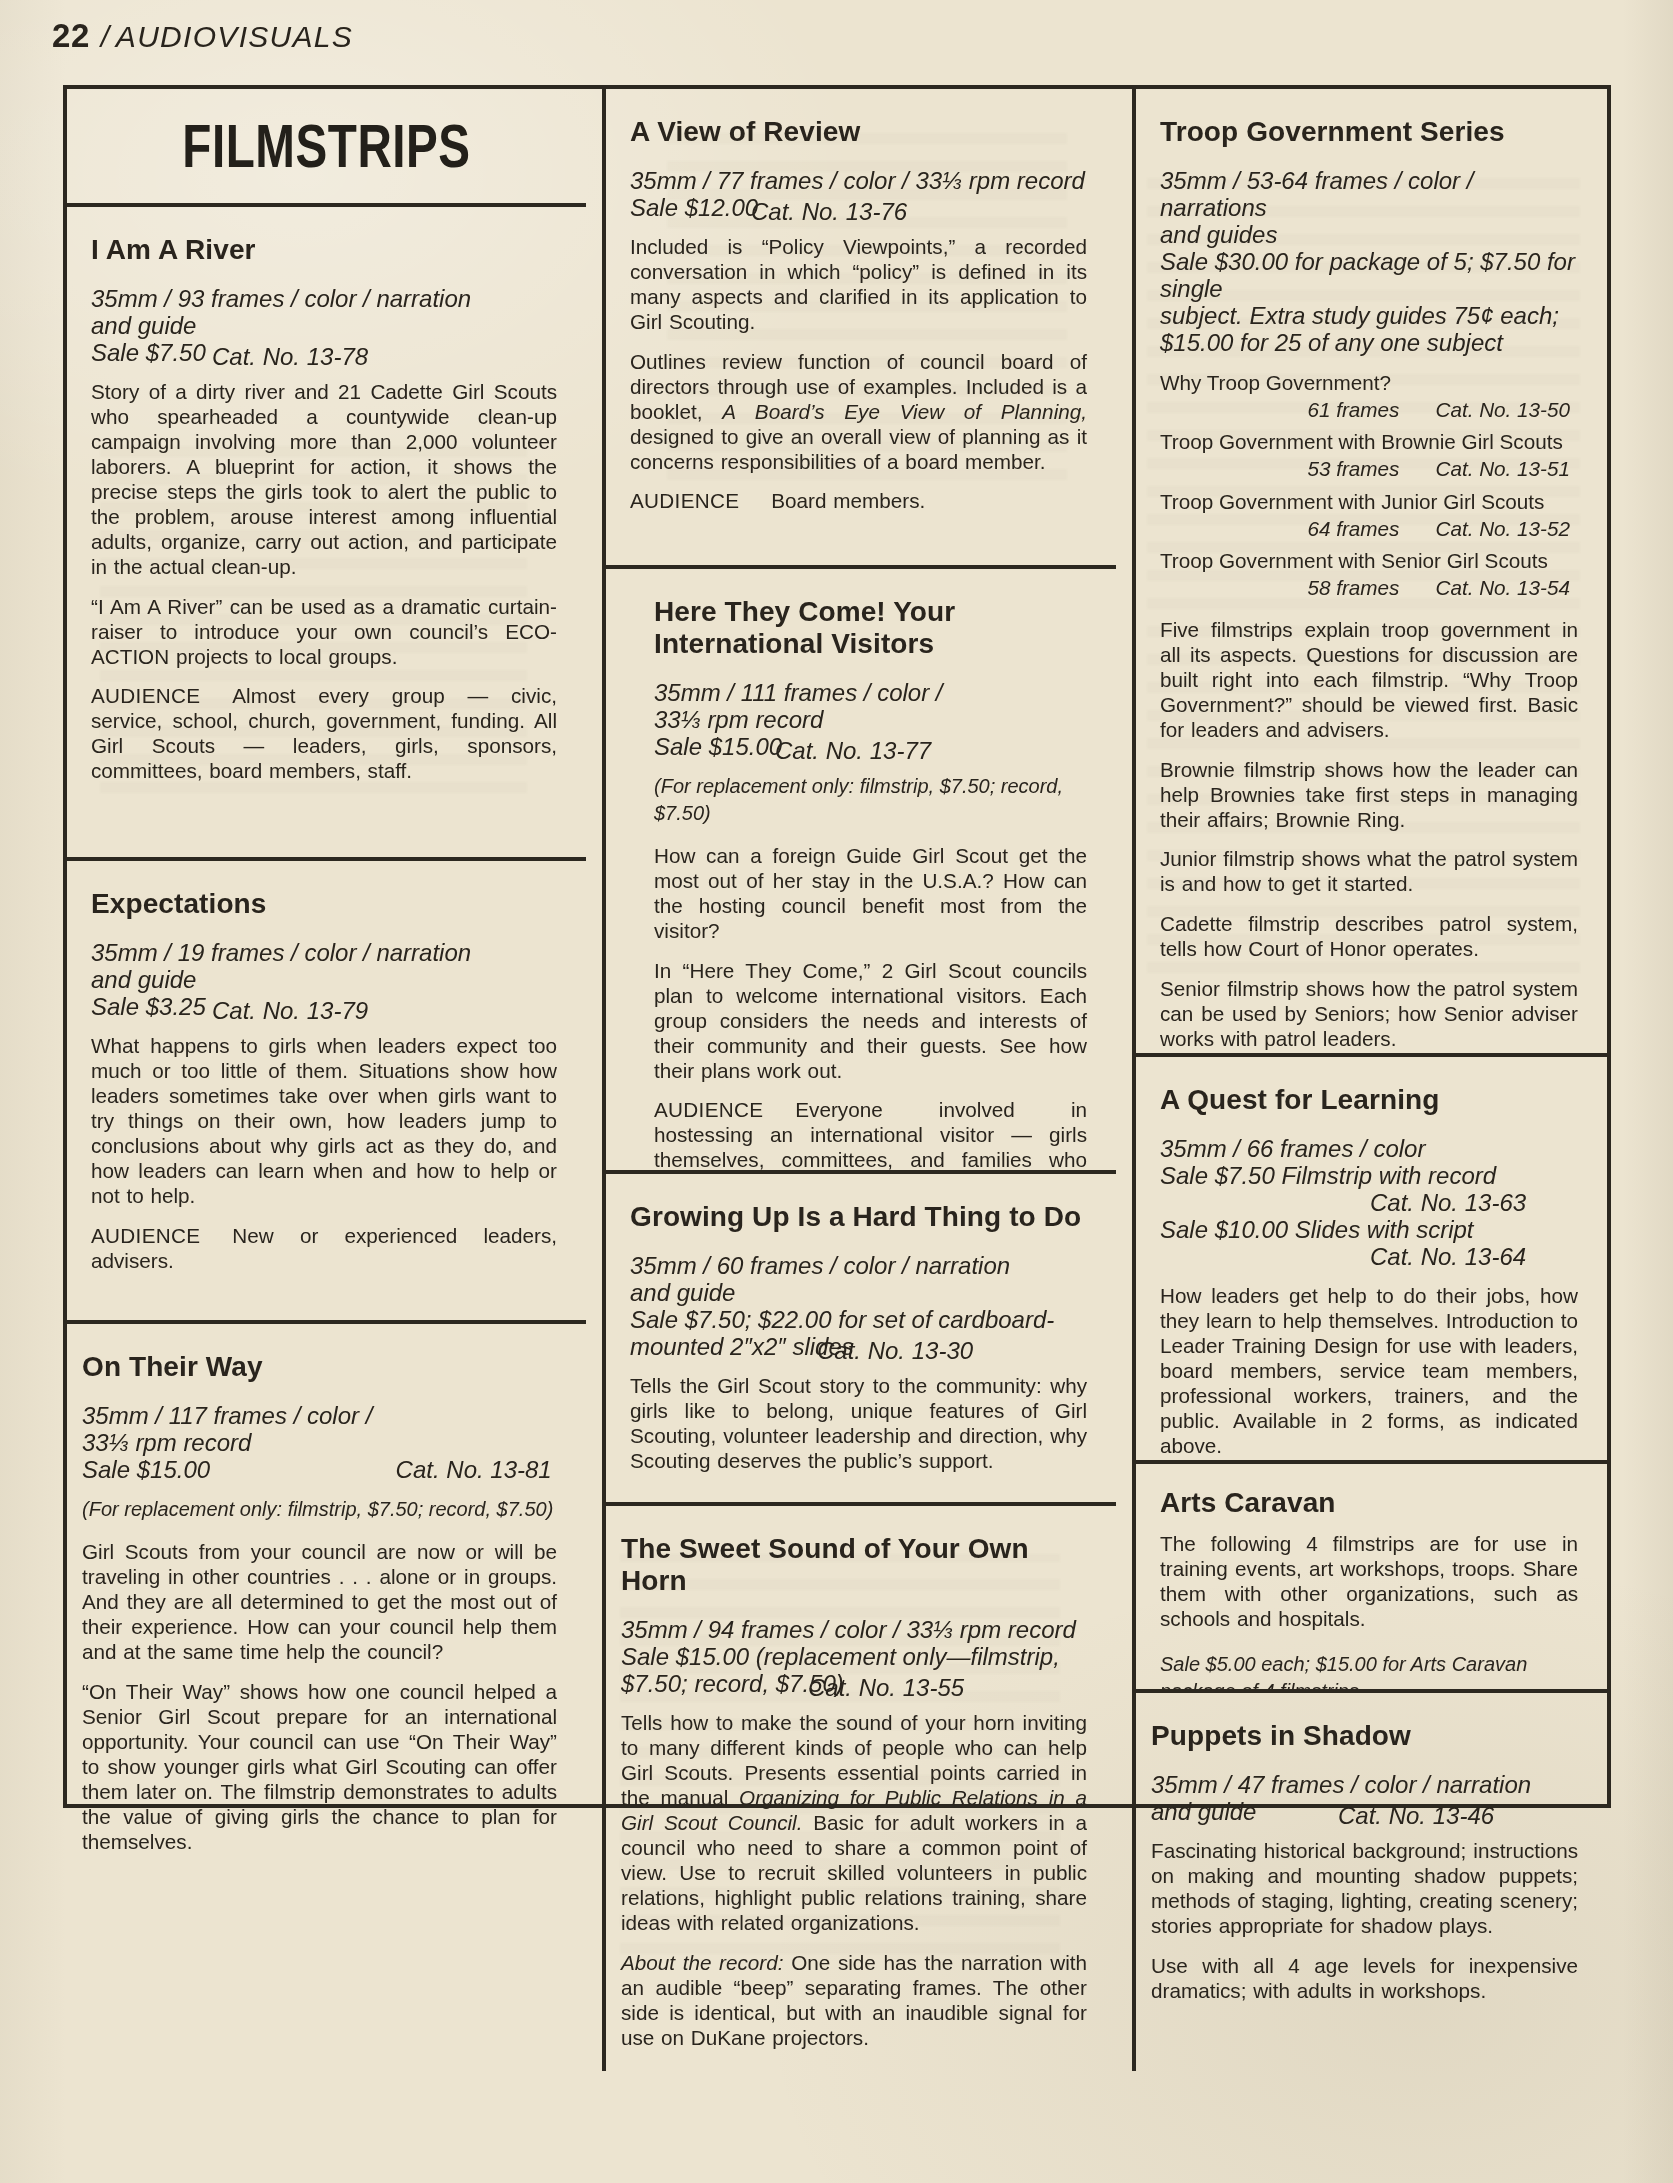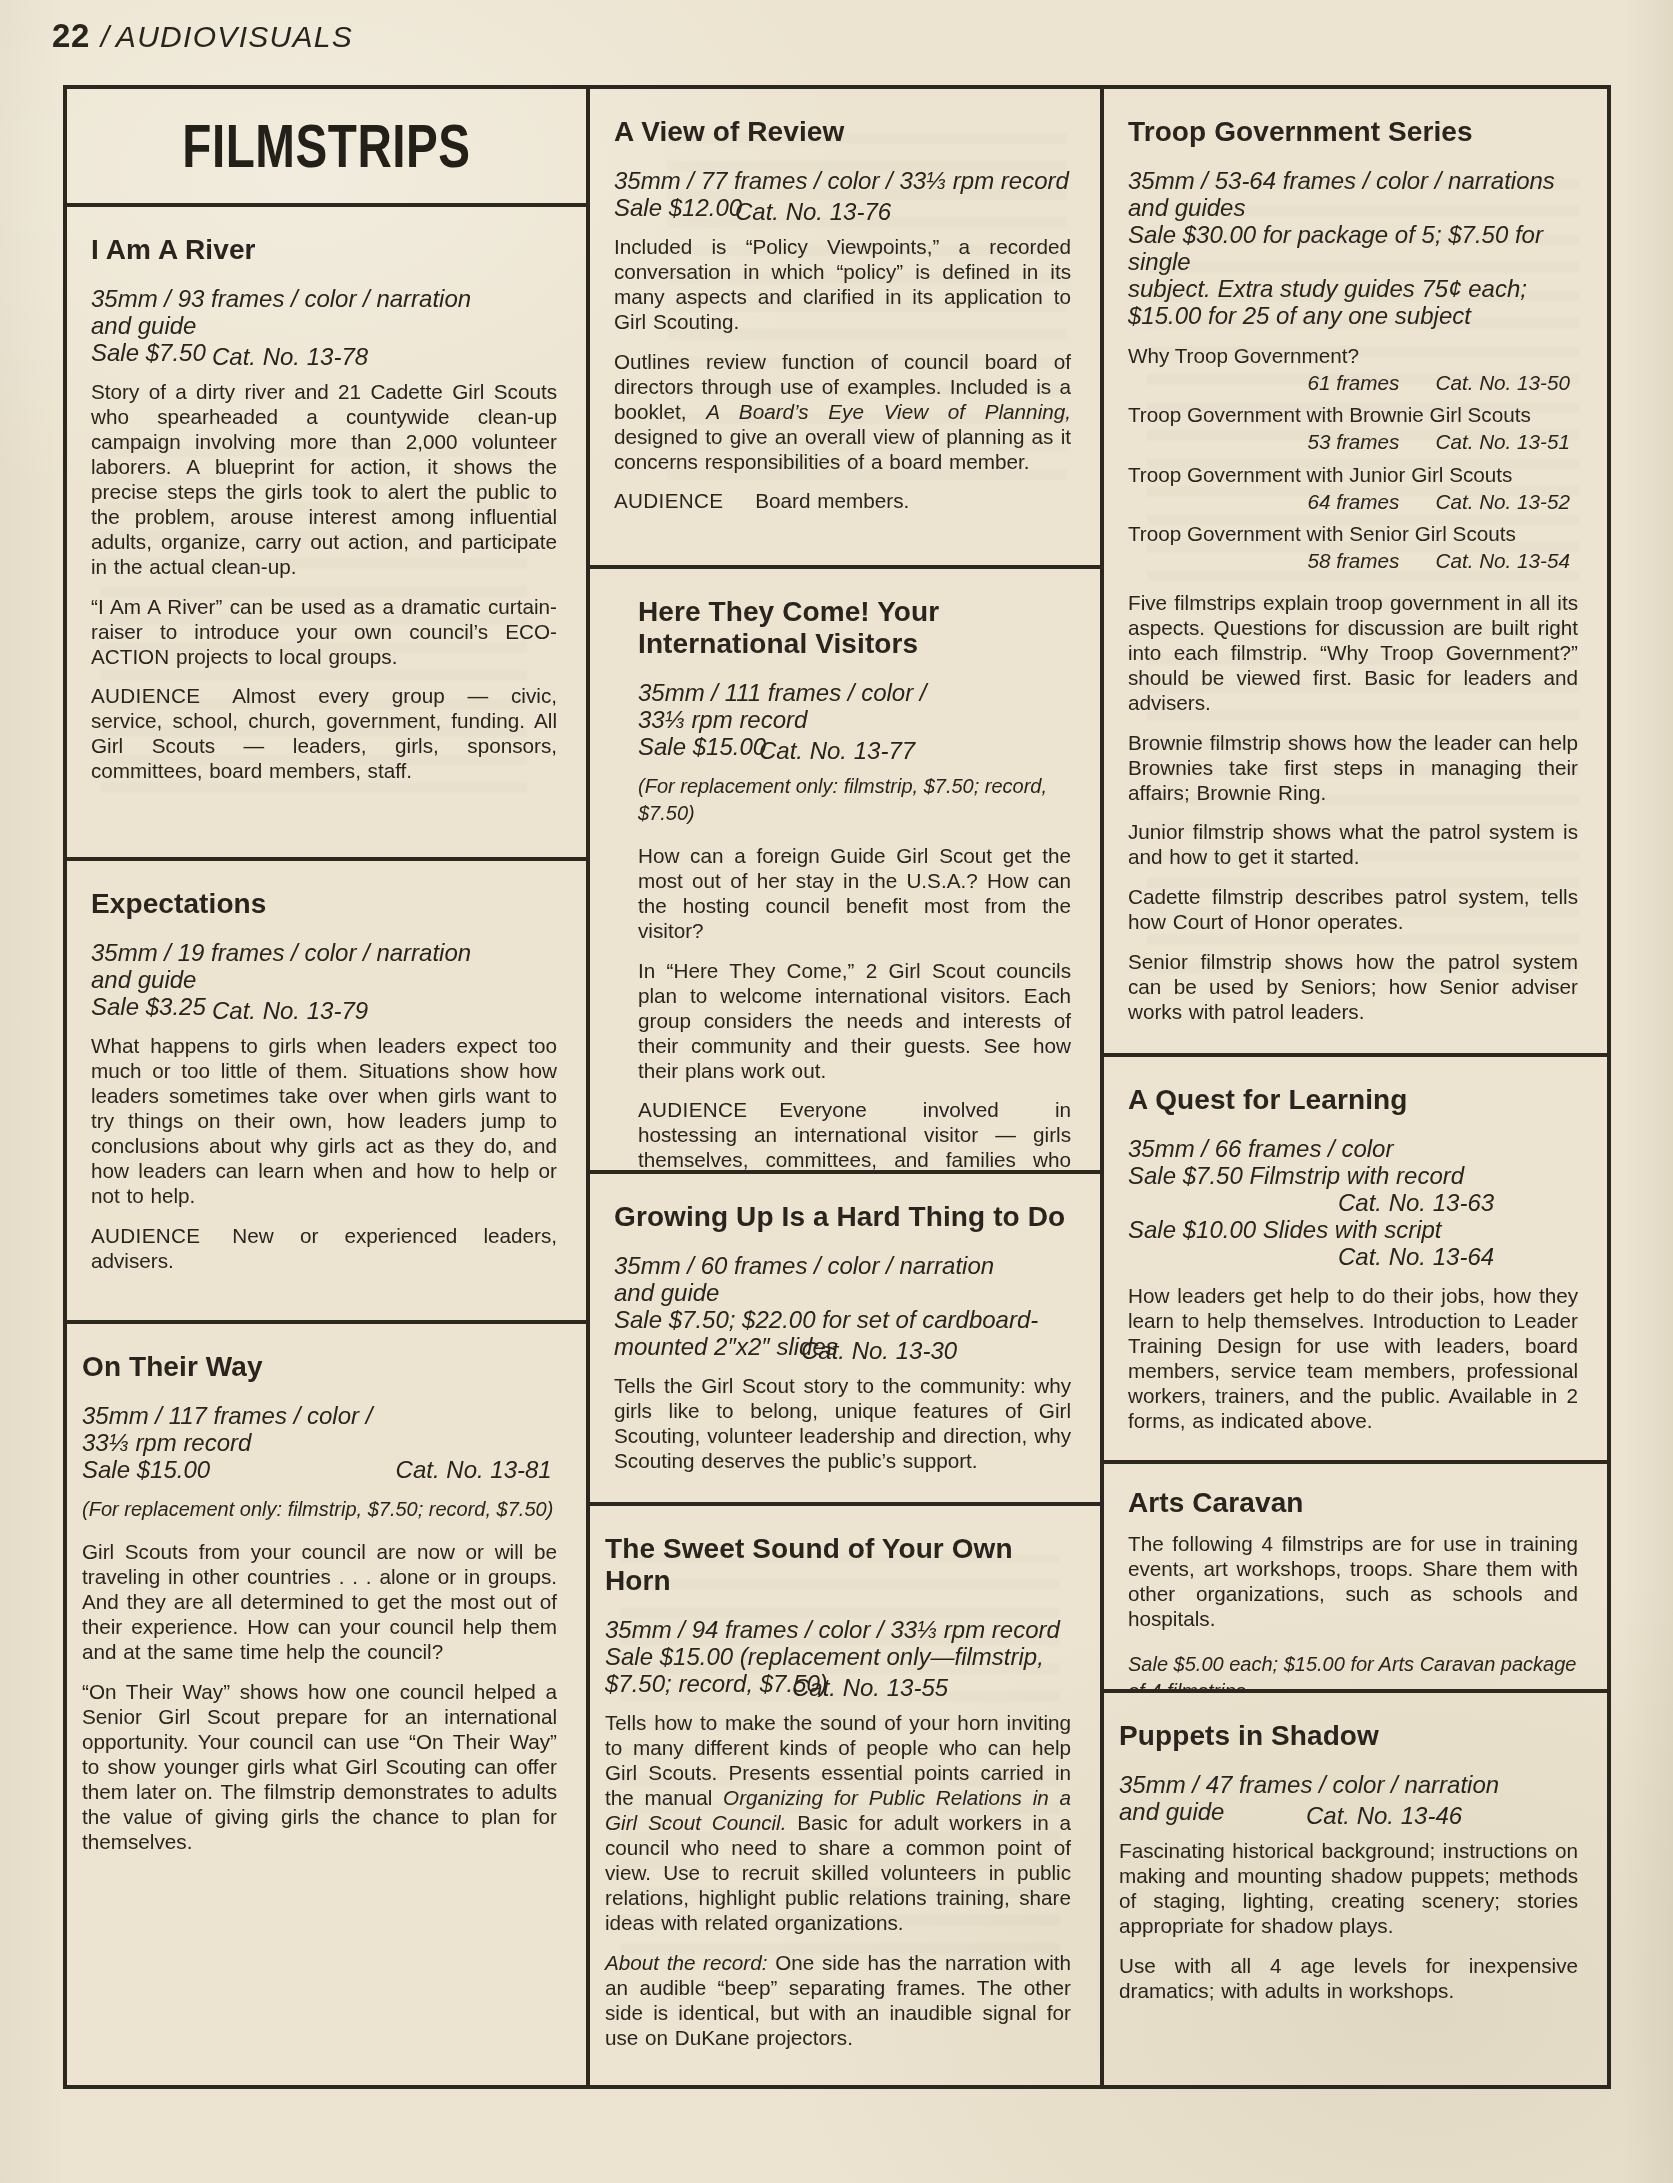--- a/index.html
+++ b/index.html
@@ -23,23 +23,23 @@
     background:repeating-linear-gradient(0deg, rgba(118,110,86,.065) 0 10.7px, rgba(118,110,86,0) 10.7px 28px);
   }
   
   .phead{position:absolute;left:52px;top:17.3px;white-space:nowrap;}
   .pnum{font-size:33px;font-weight:800;letter-spacing:0.7px;}
   .psep{font-size:30px;font-style:italic;margin-left:10.7px;}
   .psec{font-size:30px;font-style:italic;letter-spacing:1.3px;margin-left:6.7px;}
 
   
   .frame{
-    position:absolute;left:63px;top:85px;width:1548px;height:2004px;
+    position:absolute;left:63px;top:85px;width:1548px;height:1723px;
     border:4.7px solid #2c2820;box-sizing:border-box;
-    display:grid;grid-template-columns:519px 514px 1fr;
+    display:grid;grid-template-columns:519px 514px 1fr;gap:16px;
   }
   .col{display:flex;flex-direction:column;min-width:0;}
   .col-mid,.col-right{border-left:4px solid #2c2820;}
   .sec{
     box-sizing:border-box;border-bottom:4px solid #2c2820;
     padding:23px 29px 6.7px 24px;overflow:hidden;position:relative;
   }
   .sec.last{border-bottom:none;flex:1;padding-left:15px;}
 
   

